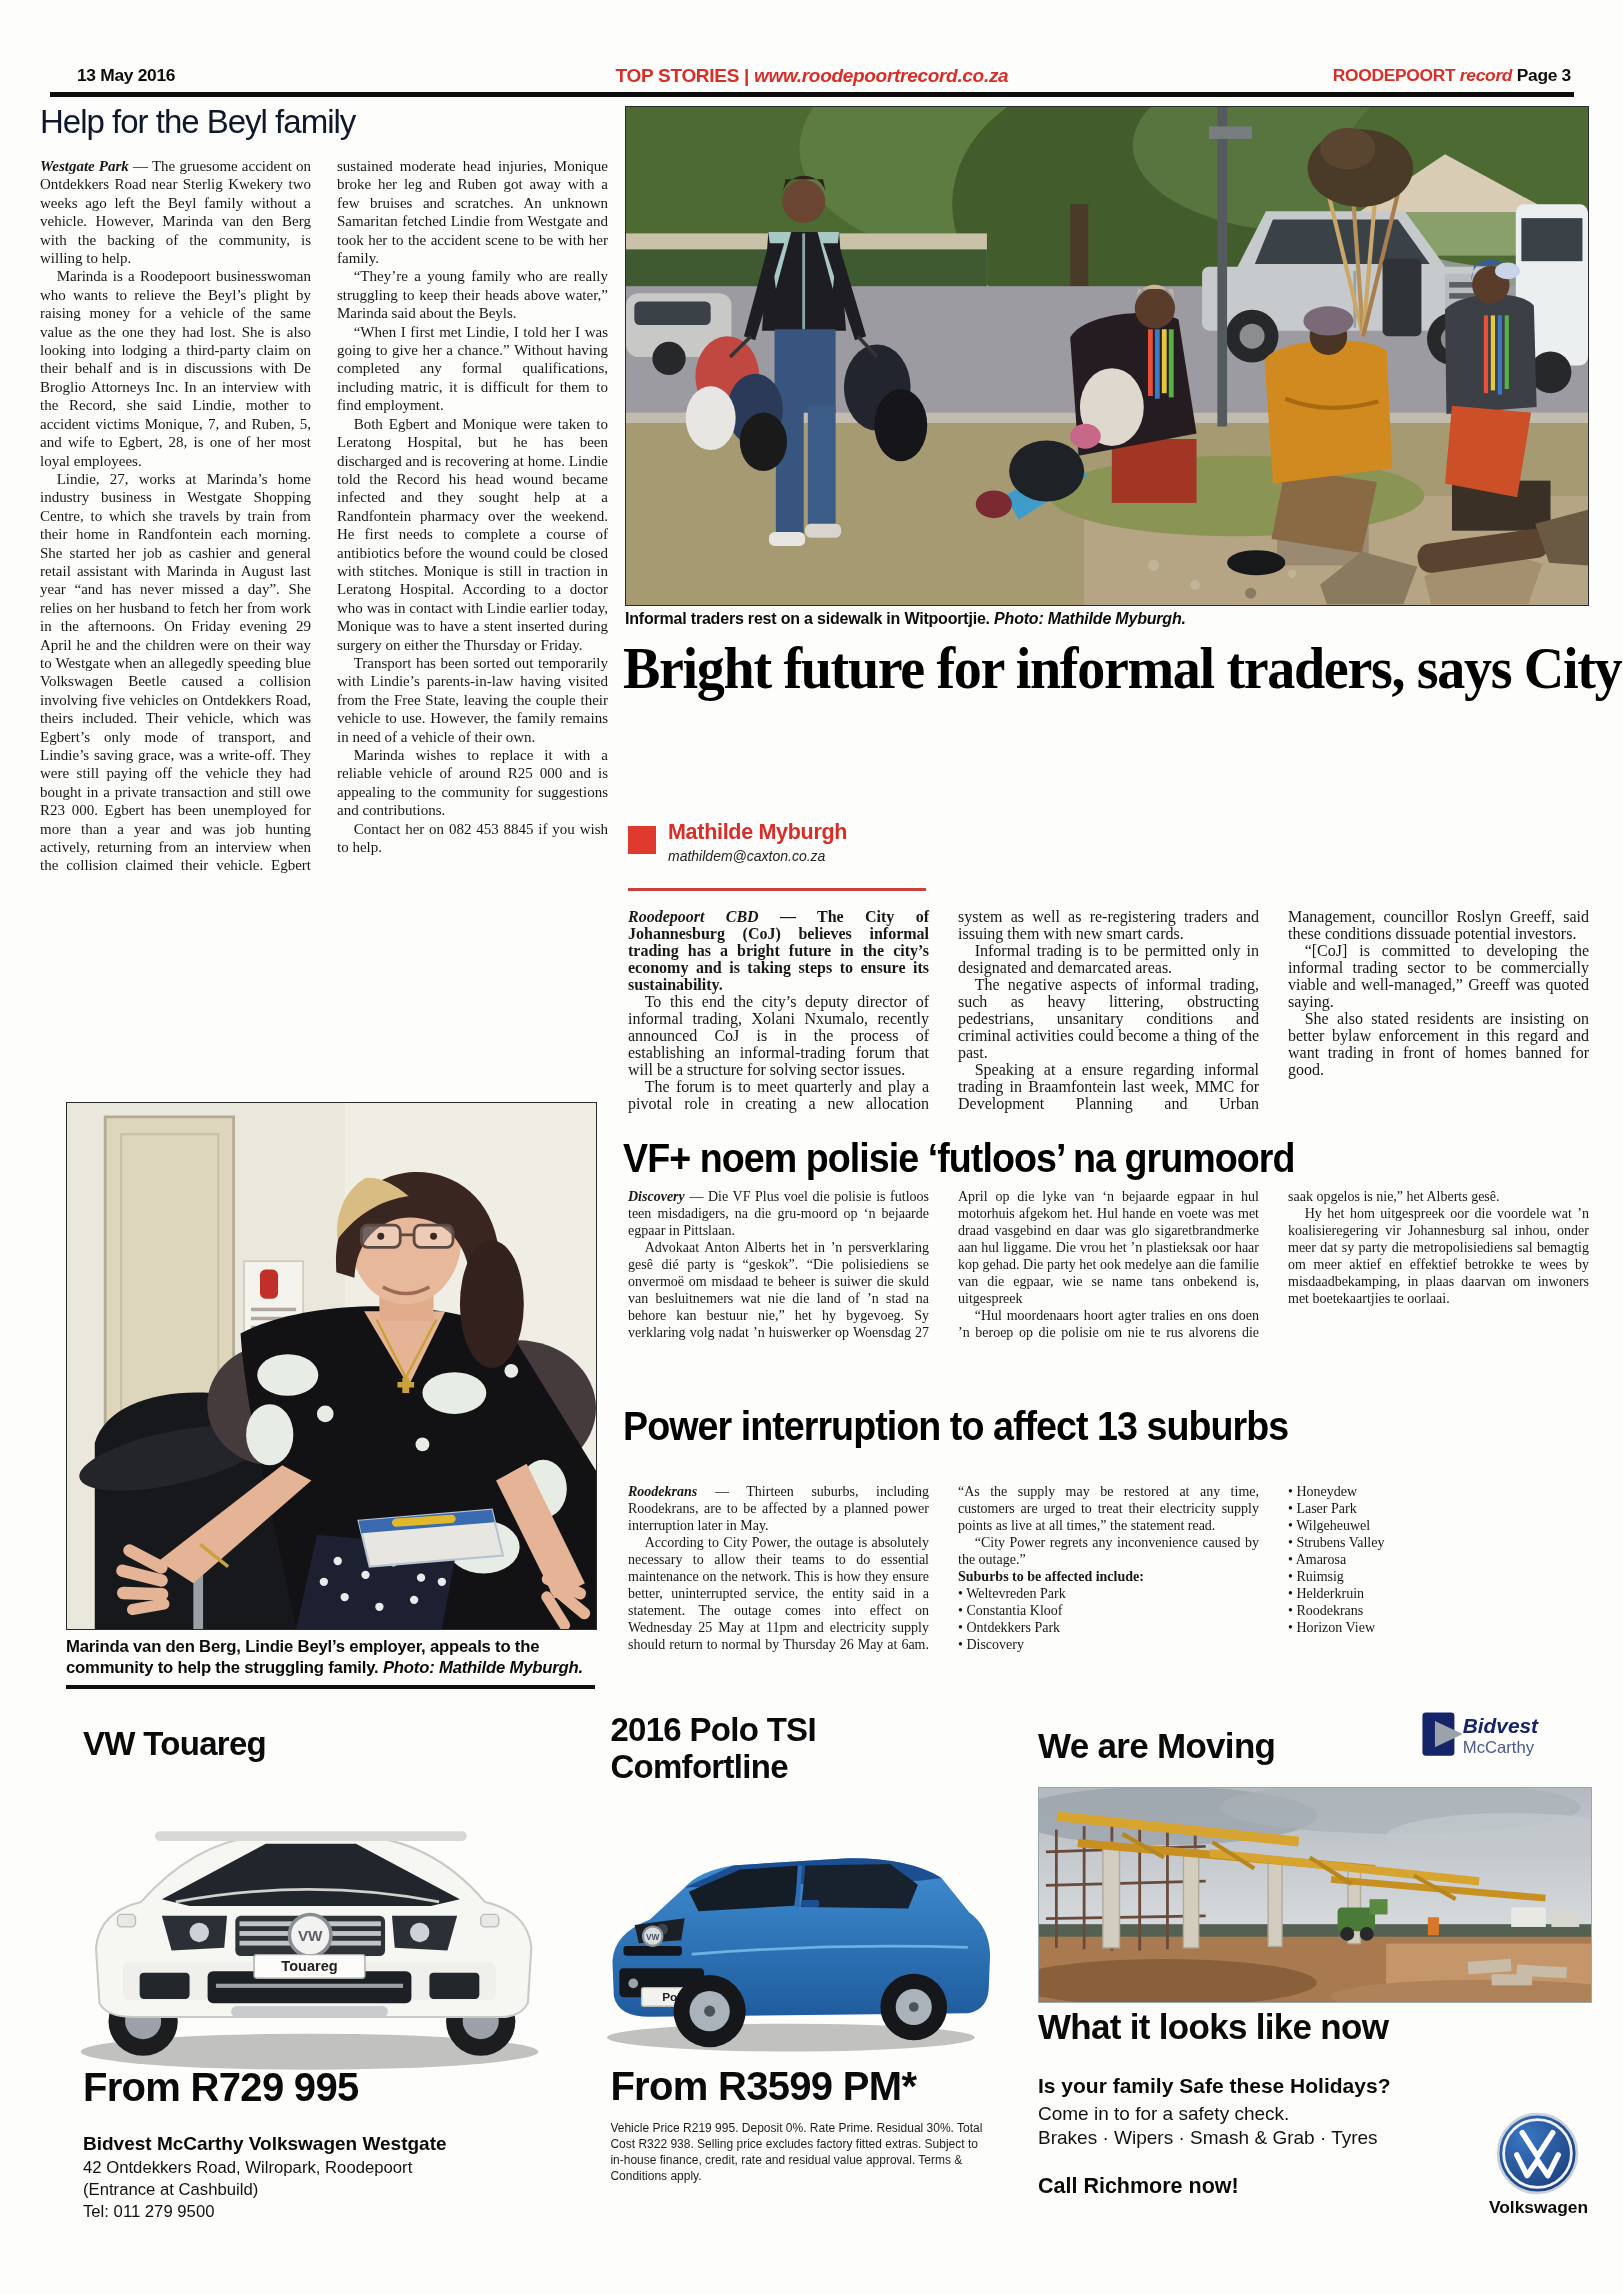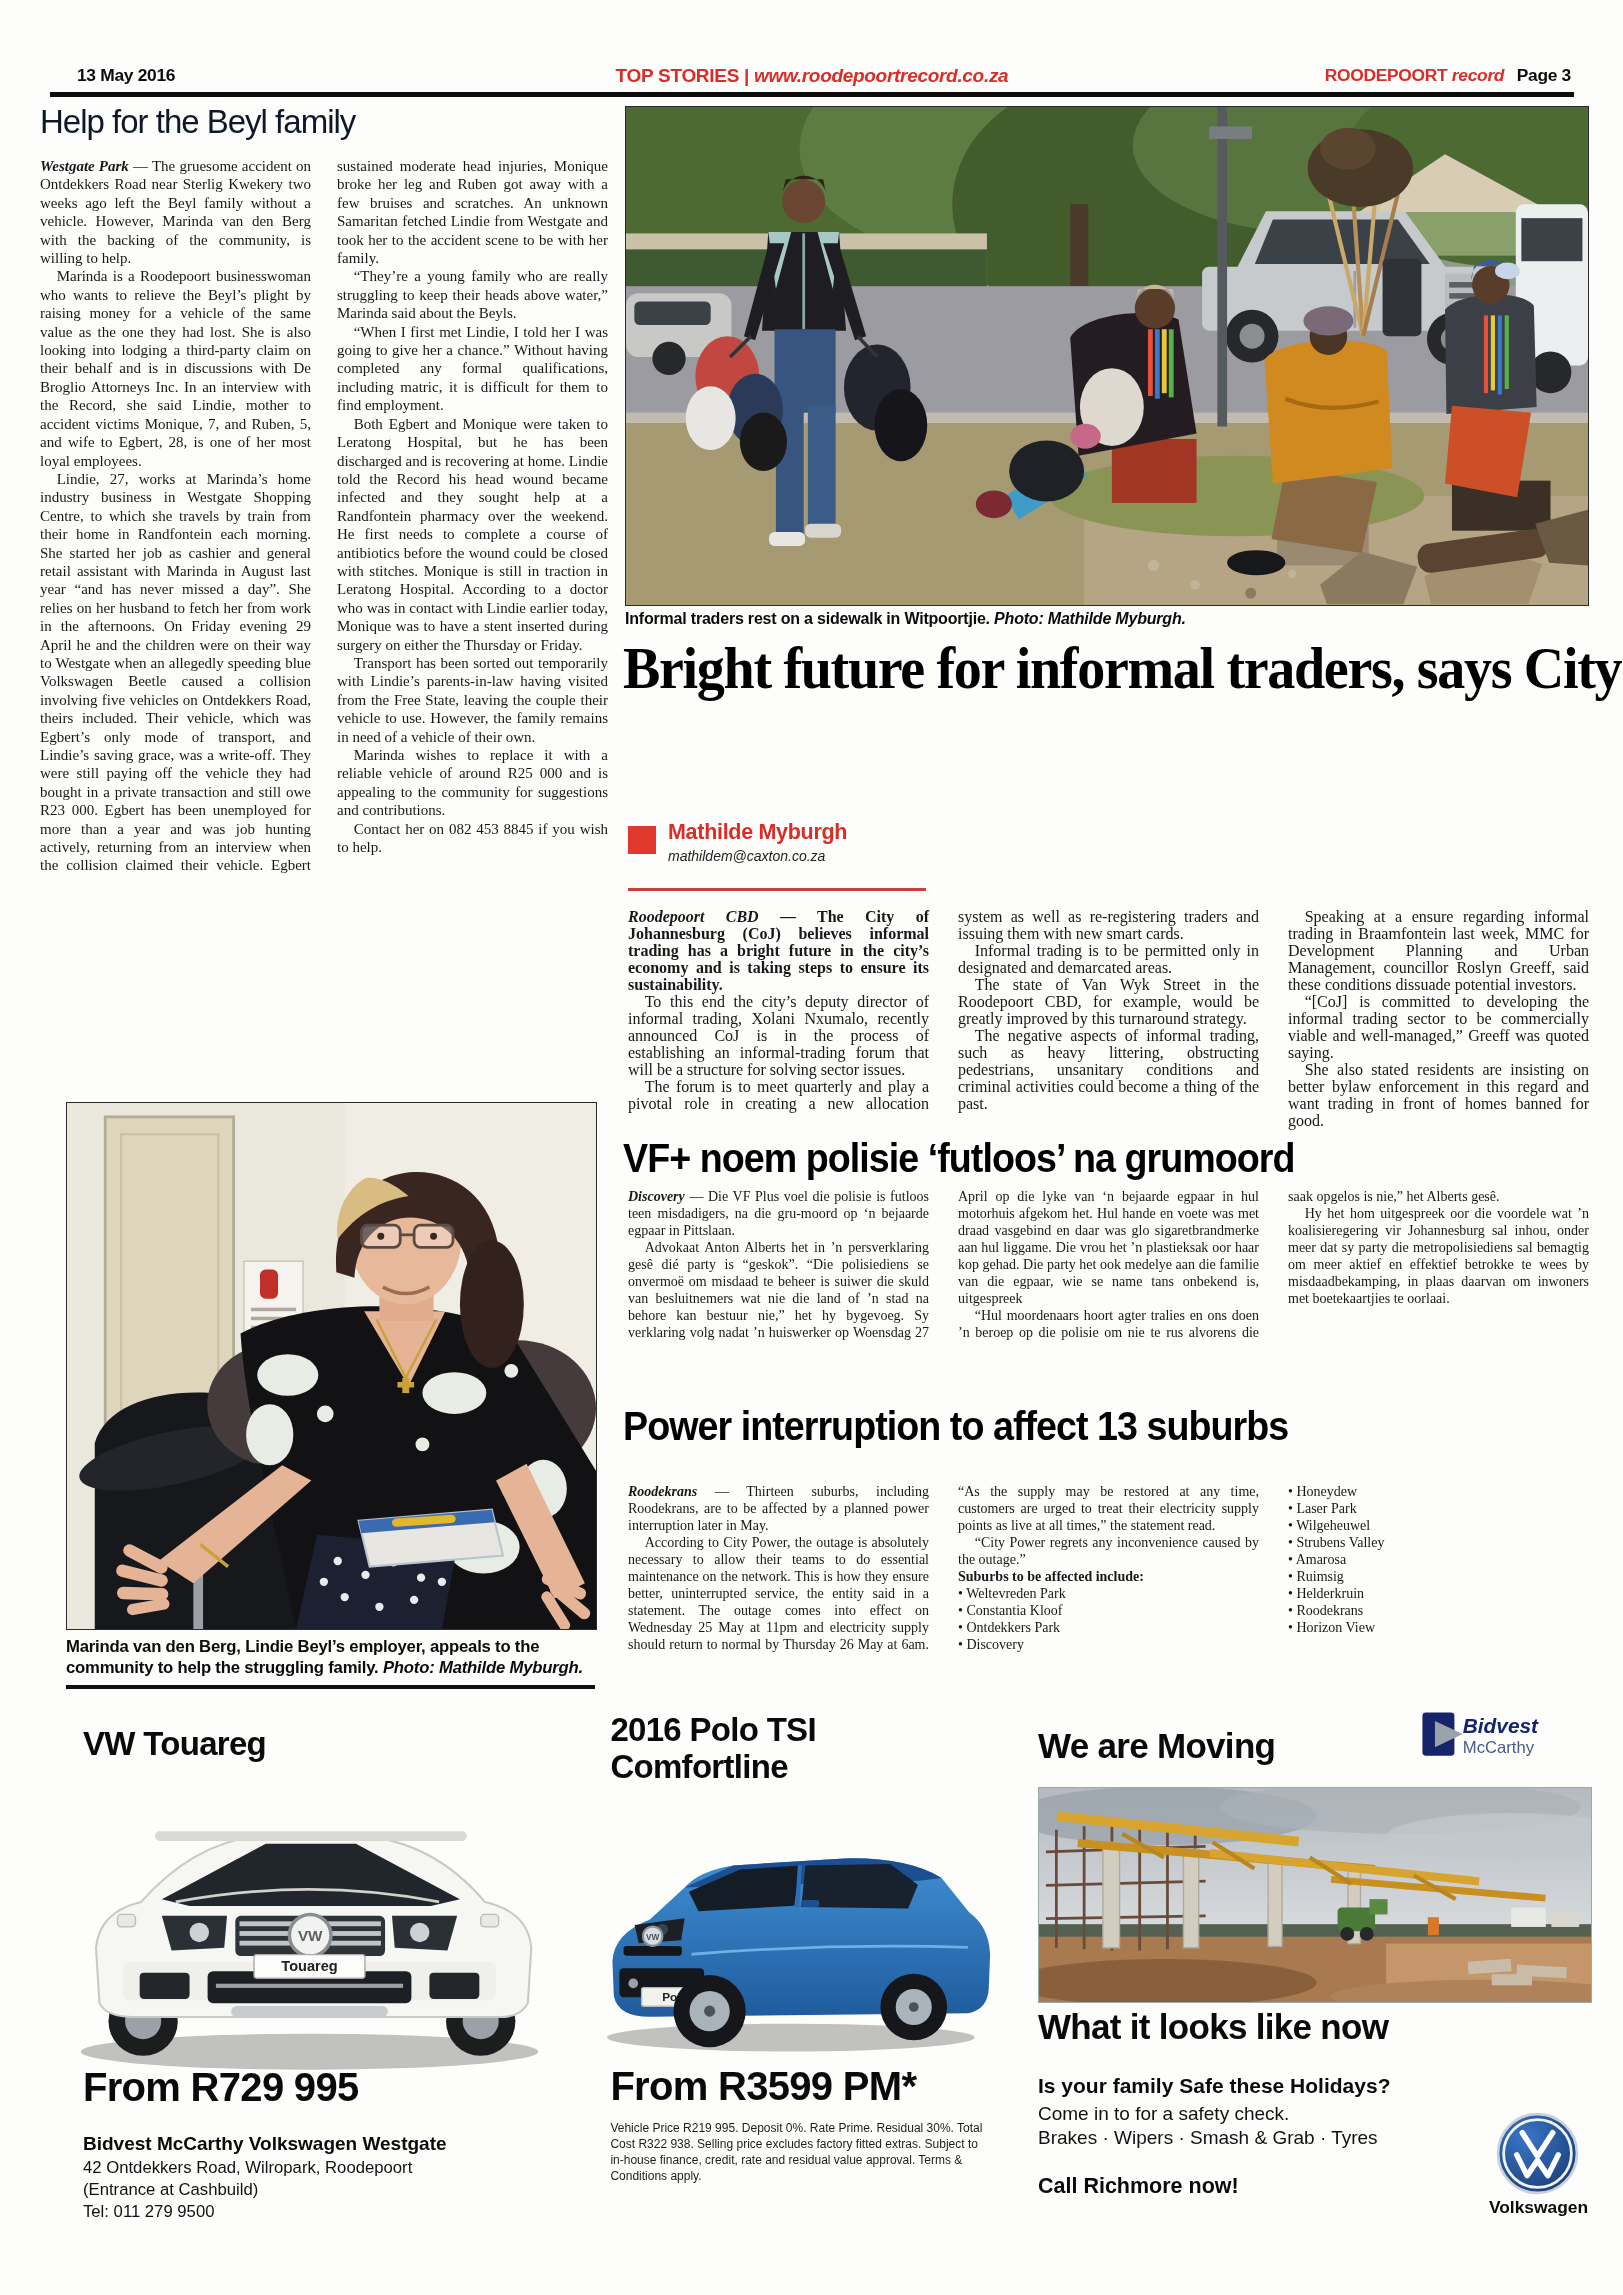--- a/index.html
+++ b/index.html
@@ -6,21 +6,21 @@
   html,body{margin:0;padding:0;background:#e9e9e9;}
   .page{position:relative;width:1624px;height:2295px;background:#fdfdfb;overflow:hidden;
         font-family:"Liberation Sans",sans-serif;color:#141414;}
   
   .hdr-date{position:absolute;left:53px;top:65px;font:700 17.4px/21px "Liberation Sans",sans-serif;letter-spacing:-0.3px;color:#0c0c0c;margin-left:24px;}
   .hdr-center{position:absolute;left:0;right:0;top:65px;text-align:center;font:700 19px/22px "Liberation Sans",sans-serif;color:#d92d27;letter-spacing:-0.3px;}
   .hdr-center .url{font-style:italic;}
   .hdr-right{position:absolute;right:53px;top:65px;font:700 17.4px/21px "Liberation Sans",sans-serif;letter-spacing:-0.3px;}
   .hdr-right .brand{color:#d92d27;}
   .hdr-right .brand-suffix{color:#d92d27;font-style:italic;}
-  .hdr-right .pageno{color:#0c0c0c;padding-left:8px;}
+  .hdr-right .pageno{color:#0c0c0c;}
   .hdr-rule{position:absolute;left:50px;right:50px;top:92px;height:4.9px;background:#0d0d0d;}
   
   .newsbody{font-family:"Liberation Serif",serif;text-align:justify;color:#171717;overflow:hidden;}
   .newsbody p{margin:0;}
   .newsbody .para{text-indent:16.7px;}
   .newsbody .para:first-child{text-indent:0;}
   .newsbody .lead{font-weight:700;font-style:italic;}
   .newsbody .b{font-weight:700;}
   .newsbody .h{font-weight:700;text-indent:0;}
   .newsbody .bu{text-indent:0;}
@@ -325,21 +325,20 @@
   <div class="headline1">Bright future for informal traders, says City</div>
   <div class="byline-sq"></div>
   <div class="byline-name">Mathilde Myburgh</div>
   <div class="byline-email">mathildem@caxton.co.za</div>
   <div class="byline-rule"></div>
   <div class="traders-body newsbody">
       <p class="para b"><span class="lead">Roodepoort CBD</span> — The City of Johannesburg (CoJ) believes informal trading has a bright future in the city’s economy and is taking steps to ensure its sustainability.</p>
       <p class="para">To this end the city’s deputy director of informal trading, Xolani Nxumalo, recently announced CoJ is in the process of establishing an informal-trading forum that will be a structure for solving sector issues.</p>
       <p class="para">The forum is to meet quarterly and play a pivotal role in creating a new allocation system as well as re-registering traders and issuing them with new smart cards.</p>
       <p class="para">Informal trading is to be permitted only in designated and demarcated areas.</p>
-      <p class="para">The state of Van Wyk Street in the Roodepoort CBD, for example, would be greatly improved by this turnaround strategy.</p>
       <p class="para">The negative aspects of informal trading, such as heavy littering, obstructing pedestrians, unsanitary conditions and criminal activities could become a thing of the past.</p>
       <p class="para">Speaking at a ensure regarding informal trading in Braamfontein last week, MMC for Development Planning and Urban Management, councillor Roslyn Greeff, said these conditions dissuade potential investors.</p>
       <p class="para">“[CoJ] is committed to developing the informal trading sector to be commercially viable and well-managed,” Greeff was quoted saying.</p>
       <p class="para">She also stated residents are insisting on better bylaw enforcement in this regard and want trading in front of homes banned for good.</p>
     </div>
 
   <div class="headline2">VF+ noem polisie ‘futloos’ na grumoord</div>
   <div class="vf-body newsbody">
       <p class="para"><span class="lead">Discovery</span> — Die VF Plus voel die polisie is futloos teen misdadigers, na die gru-moord op ‘n bejaarde egpaar in Pittslaan.</p>
       <p class="para">Advokaat Anton Alberts het in ’n persverklaring gesê dié party is “geskok”. “Die polisiediens se onvermoë om misdaad te beheer is suiwer die skuld van besluitnemers wat nie die land of ’n stad na behore kan bestuur nie,” het hy bygevoeg. Sy verklaring volg nadat ’n huiswerker op Woensdag 27 April op die lyke van ‘n bejaarde egpaar in hul motorhuis afgekom het. Hul hande en voete was met draad vasgebind en daar was glo sigaretbrandmerke aan hul liggame. Die vrou het ’n plastieksak oor haar kop gehad. Die party het ook medelye aan die familie van die egpaar, wie se name tans onbekend is, uitgespreek</p>

